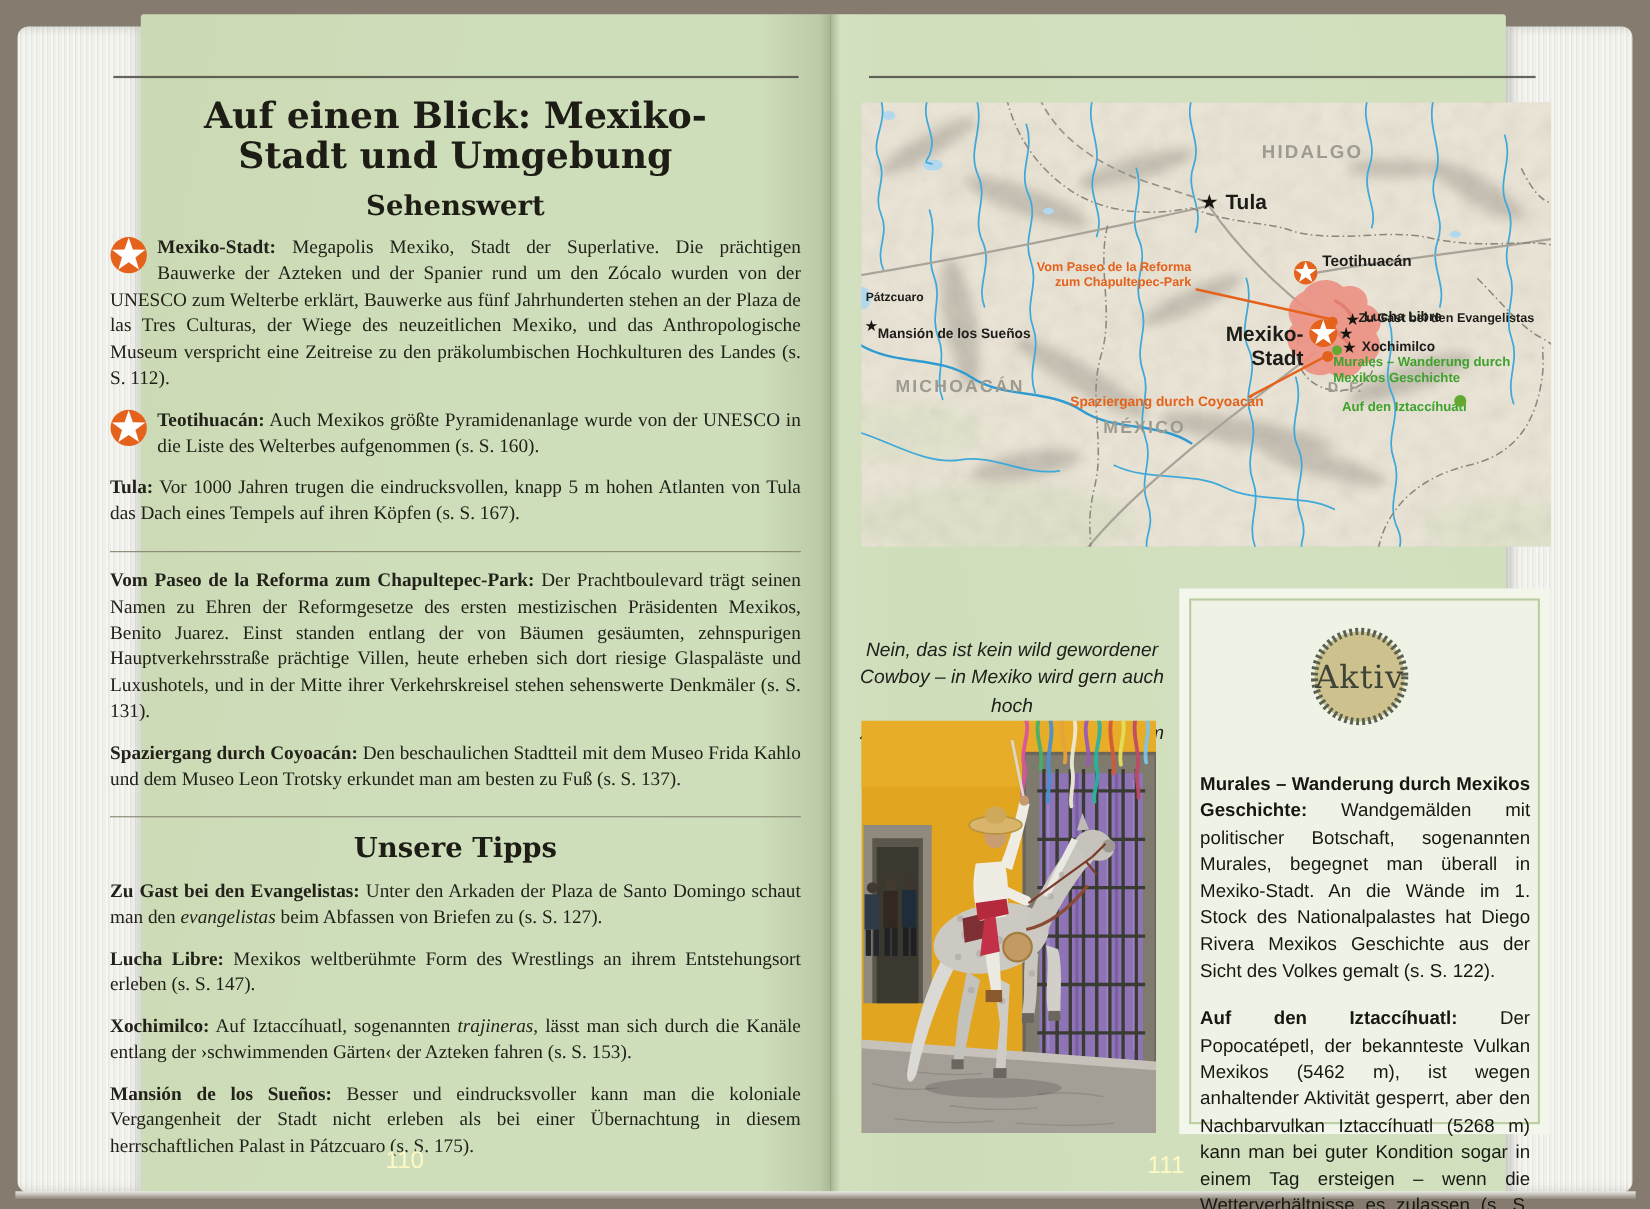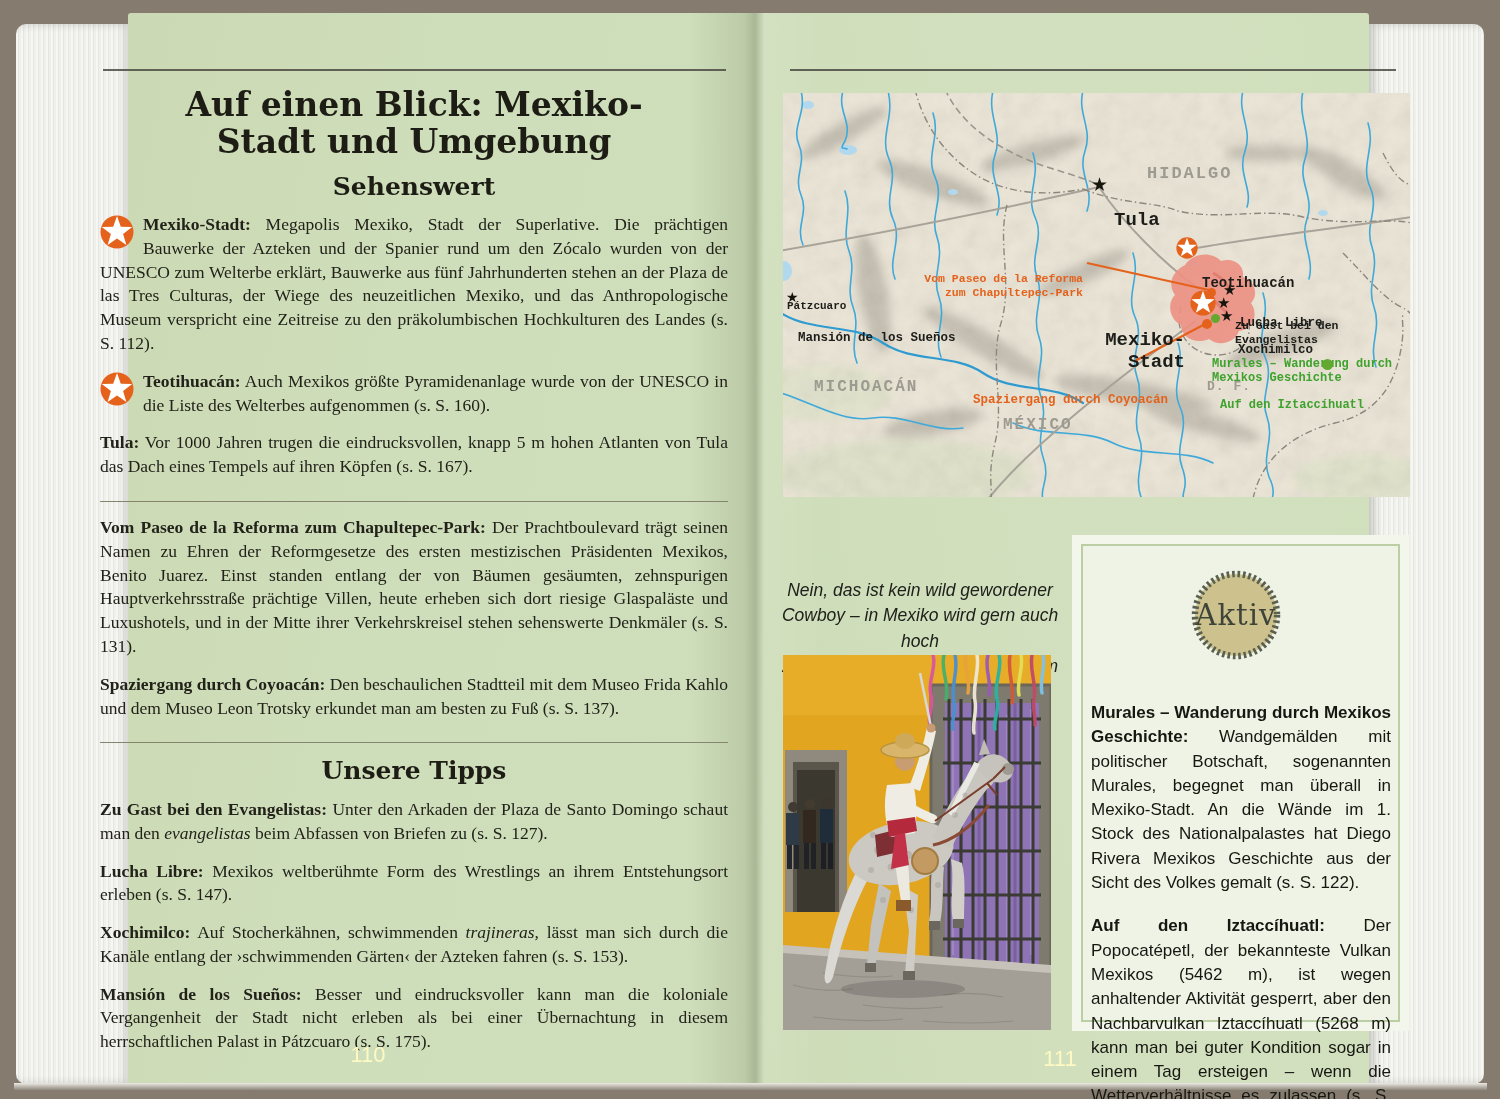--- a/index.html
+++ b/index.html
@@ -26,22 +26,22 @@
     text-align:center;white-space:pre-line;margin:0 0 12px 0;color:#1d1d15;}
   .sec-head{font-family:"DejaVu Serif",serif;font-weight:bold;font-size:25px;line-height:1.1;
     text-align:center;margin:0 0 13px 0;color:#1d1d15;}
   .para{font-size:17.5px;line-height:1.36;text-align:justify;margin:0 0 14px 0;}
   .para .lead{font-weight:bold;}
   .star-float{float:left;width:34px;height:34px;margin:2px 9px 2px 0;}
   .pagenum{position:absolute;font-family:"Liberation Sans",sans-serif;font-size:22px;color:#fef9c3;}
   
   .map{position:absolute;left:783px;top:93px;width:627px;height:404px;}
   .map svg.geo{position:absolute;left:0;top:0;}
-  .mlabel{position:absolute;font-family:Liberation Mono, monospace;font-weight:bold;
-    color:#1c1c19;line-height:1.18;white-space:pre-line;margin-top:35px;}
+  .mlabel{position:absolute;font-family:Liberation Sans, sans-serif;font-weight:bold;
+    color:#1c1c19;line-height:1.18;white-space:pre-line;}
   .mlabel.gray{color:#9d9a90;font-weight:bold;letter-spacing:2px;}
   .mlabel.orange{color:#e4621b;}
   .mlabel.green{color:#3ea22c;}
   .mstar{position:absolute;line-height:1;color:#16160f;font-family:"DejaVu Sans",sans-serif;}
   .dot{position:absolute;border-radius:50%;}
   .dot.orange{background:#e4621b;}
   .dot.green{background:#63a830;}
   .micon{position:absolute;}
   
   .caption{position:absolute;left:770px;top:578px;width:300px;text-align:center;
@@ -117,21 +117,21 @@
     <p class="para">
       <span class="lead">Zu Gast bei den Evangelistas:</span>
       <span>Unter den Arkaden der Plaza de Santo Domingo schaut man den </span><em>evangelistas</em><span> beim Abfassen von Briefen zu (s. S. 127).</span>
     </p>
     <p class="para">
       <span class="lead">Lucha Libre:</span>
       <span>Mexikos weltberühmte Form des Wrestlings an ihrem Entstehungsort erleben (s. S. 147).</span><em></em><span></span>
     </p>
     <p class="para">
       <span class="lead">Xochimilco:</span>
-      <span>Auf Stocherkähnen, schwimmenden </span><em>trajineras,</em><span> lässt man sich durch die Kanäle entlang der ›schwimmenden Gärten‹ der Azteken fahren (s. S. 153).</span>
+      <span>Auf Iztaccíhuatl, sogenannten </span><em>trajineras,</em><span> lässt man sich durch die Kanäle entlang der ›schwimmenden Gärten‹ der Azteken fahren (s. S. 153).</span>
     </p>
     <p class="para">
       <span class="lead">Mansión de los Sueños:</span>
       <span>Besser und eindrucksvoller kann man die koloniale Vergangenheit der Stadt nicht erleben als bei einer Übernachtung in diesem herrschaftlichen Palast in Pátzcuaro (s. S. 175).</span><em></em><span></span>
     </p>
   </div>
 
   <div class="pagenum" style="left:278px;top:1042px;width:180px;text-align:center;">110</div>
 
   <div class="map">
@@ -224,21 +224,21 @@
     </svg>
 
     <div class="mlabel gray" style="left:364px;top:36px;font-size:17px;">HIDALGO</div>
     <span class="mstar" style="left:308px;top:82px;font-size:19px;">★</span>
     <div class="mlabel" style="left:331px;top:81px;font-size:19px;">Tula</div>
 
     <svg class="micon" style="left:393px;top:144px;" width="22" height="22" viewBox="-17 -17 34 34">
         <circle cx="0" cy="0" r="16.5" fill="#e4621b"></circle>
         <polygon fill="#ffffff" points="0,-16 3.8,-5.2 15.2,-4.9 6.1,2 9.4,12.9 0,6.4 -9.4,12.9 -6.1,2 -15.2,-4.9 -3.8,-5.2"></polygon>
       </svg>
-    <div class="mlabel" style="left:419px;top:147px;font-size:14px;">Teotihuacán</div>
+    <div class="mlabel" style="left:419px;top:136px;font-size:14px;">Teotihuacán</div>
 
     <div class="mlabel orange" style="left:140px;top:144px;width:160px;text-align:right;font-size:11.5px;">Vom Paseo de la Reforma
 zum Chapultepec-Park</div>
 
     <div class="mlabel" style="left:4px;top:172px;font-size:11px;">Pátzcuaro</div>
     <span class="mstar" style="left:3px;top:197px;font-size:14px;">★</span>
     <div class="mlabel" style="left:15px;top:203px;font-size:12.5px;">Mansión de los Sueños</div>
 
     <div class="mlabel gray" style="left:31px;top:250px;font-size:16px;">MICHOACÁN</div>
 

